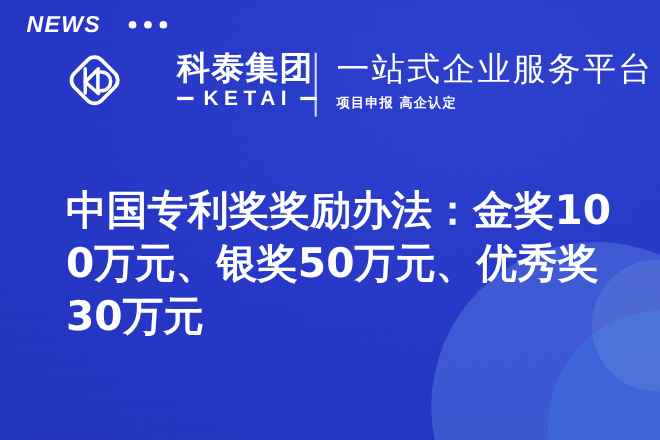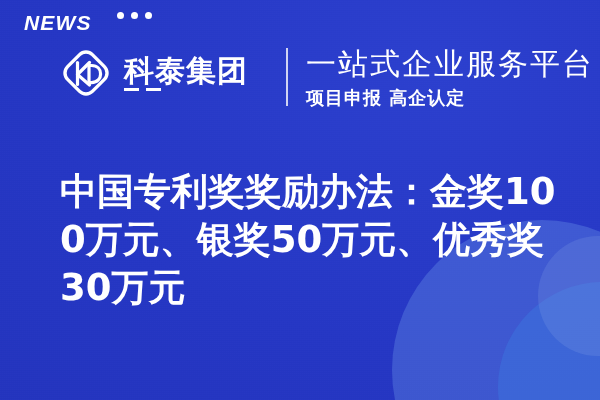--- a/index.html
+++ b/index.html
@@ -56,21 +56,21 @@
     right: -58px; bottom: 44px;
     background: rgba(150,175,235,.18);
   }
 
   
   .eyebrow {
     position: absolute;
     left: 24px;
     top: 12px;
     display: flex;
-    align-items: flex-start;
+    align-items: center;
     gap: 25px;
     z-index: 5;
   }
   .eyebrow-text {
     color: #ffffff;
     font-size: 21px;
     font-weight: bold;
     font-style: italic;
     letter-spacing: 1.2px;
     line-height: 1;
@@ -89,20 +89,21 @@
   }
 
   
   .lockup {
     position: absolute;
     left: 58px;
     top: 44px;
     display: flex;
     align-items: center;
     z-index: 5;
+    gap: 37px;
   }
   .mark {
     width: 56px;
     height: 58px;
     flex: none;
     margin-right: 10px;
   }
   .brand {
     display: flex;
     flex-direction: column;
@@ -155,21 +156,21 @@
   }
   .tagline-main {
     color: #ffffff;
     font-size: 30px;
     line-height: 1.18;
     letter-spacing: 2px;
     font-family: "DejaVu Sans", "Liberation Sans", sans-serif;
   }
   .tagline-sub {
     color: #ffffff;
-    font-size: 18px;
+    font-size: 12px;
     line-height: 1.3;
     margin-top: 5px;
     letter-spacing: 1px;
     font-family: "DejaVu Serif", "Liberation Serif", serif;
     font-weight: bold;
   }
 
   
   .headline {
     position: absolute;
@@ -216,20 +217,21 @@
           <path d="M19.5 18.5 L19.5 40.5"></path>
           <path d="M31.5 18.5 L19.5 30.5 L31.5 41.0"></path>
         </g>
         <path d="M31.0 21.5 L33.5 21.5 C39.6 21.5 42.6 25.6 42.6 30.0 C42.6 34.4 39.6 38.6 33.5 38.6 L31.0 38.6 Z" fill="none" stroke="#ffffff" stroke-width="3.2" stroke-linejoin="round"></path>
       </svg>
     </span>
     <span class="brand">
       <span class="brand-cn">科泰集团</span>
       <span class="brand-en-row">
         <span class="brand-rule"></span>
+        <span class="brand-en">KETAI</span>
         <span class="brand-rule"></span>
       </span>
     </span>
   </div>
 
   <div class="divider"></div>
 
   <div class="tagline">
     <div class="tagline-main">一站式企业服务平台</div>
     <div class="tagline-sub">项目申报 高企认定</div>

